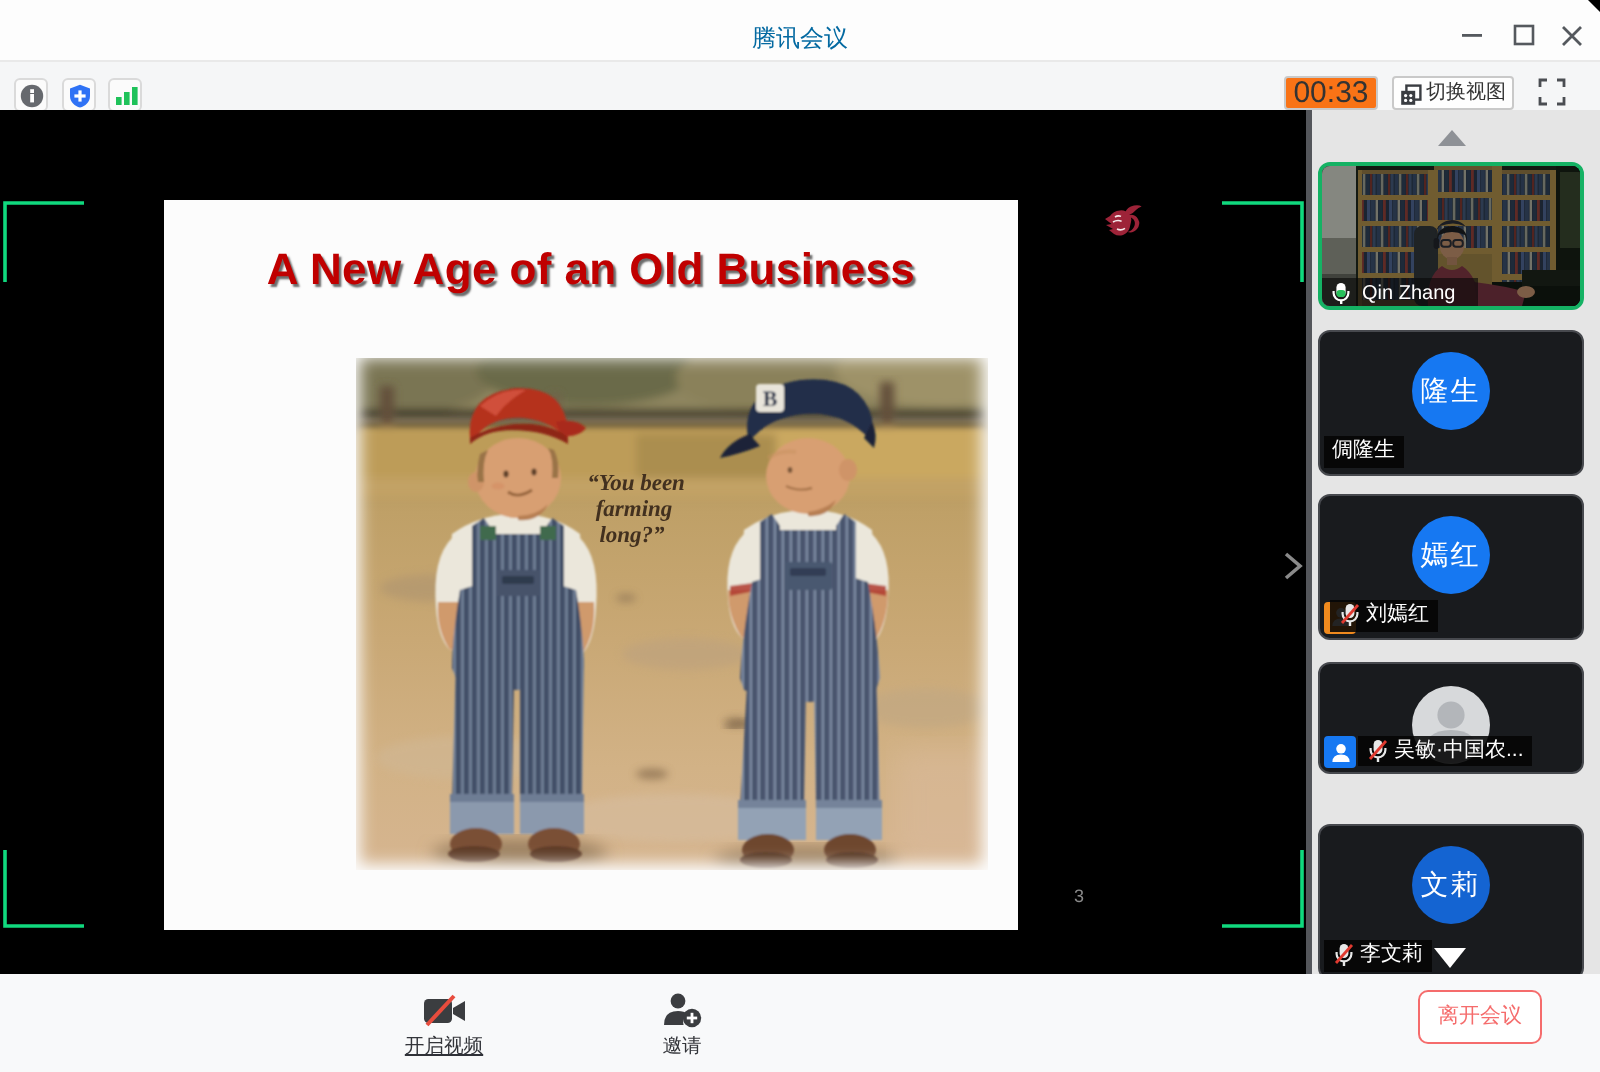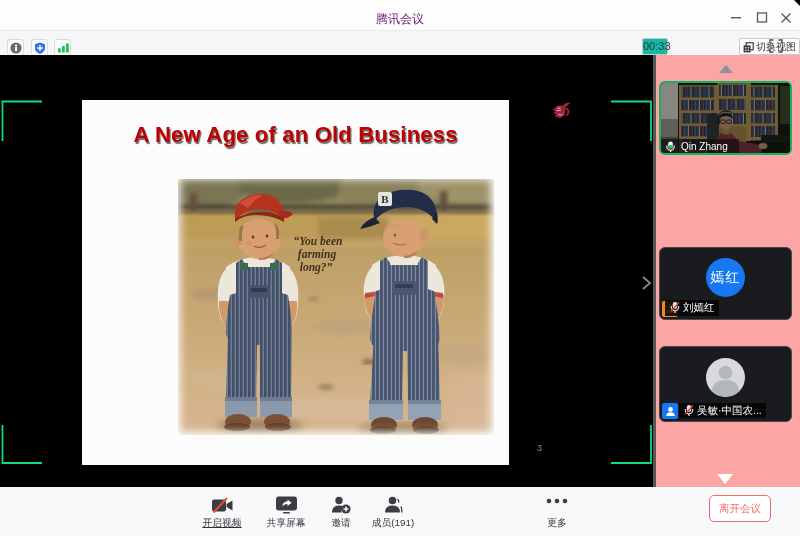--- a/index.html
+++ b/index.html
@@ -1,24 +1,24 @@
 <!DOCTYPE html>
 <html><head>
 <meta charset="utf-8">
 <style>
   * { margin:0; padding:0; box-sizing:border-box; }
   html,body { width:800px; height:536px; overflow:hidden; font-family:"Liberation Sans", sans-serif; }
   .titlebar { position:absolute; left:0; top:0; width:800px; height:30px; background:#fdfdfd; }
-  .title { position:absolute; left:0; top:4px; width:100%; text-align:center; line-height:30px; font-size:12px; color:#701a75; }
+  .title { position:absolute; left:0; top:4px; width:100%; text-align:center; line-height:30px; font-size:12px; color:#0369a1; }
   .winbtn { position:absolute; top:0; height:30px; }
   .toolbar2 { position:absolute; left:0; top:30px; width:800px; height:25px; background:#f5f6f7; border-top:1px solid #e9e9e9; }
   .ibox { position:absolute; top:7.5px; width:17px; height:17px; border:1px solid #dadada; border-radius:3px; background:#fbfbfb; }
   .main { position:absolute; left:0; top:55px; width:800px; height:432px; background:#000; }
   .slide { position:absolute; left:82px; top:45px; width:427px; height:365px; background:#fcfcfc; }
-  .sidebar { position:absolute; left:653px; top:0; width:147px; height:432px; background:#fca5a5; overflow:hidden;text-decoration:underline; }
+  .sidebar { position:absolute; left:653px; top:0; width:147px; height:432px; background:#e5e5e5; overflow:hidden;text-decoration:underline; }
   .sidebar::before { content:""; position:absolute; left:0; top:0; width:3px; height:432px; background:#54565b; }
   .tile { position:absolute; left:6px; width:132.5px; background:#191b1e; border:1px solid #47494e; border-radius:6px; overflow:hidden; }
   .avcirc { position:absolute; left:50%; top:10.5px; width:39px; height:39px; margin-left:-19.5px; border-radius:50%; background:#1678f2; color:#fff; font-size:14px; display:flex; align-items:center; justify-content:center; letter-spacing:1px;}
   .nametag { position:absolute; left:2px; bottom:3px; background:rgba(5,5,5,0.88); color:#fff; font-size:10.5px; line-height:15.5px; padding:0 4px; display:flex; align-items:center; }
   .badge { position:absolute; left:2px; bottom:2px; width:16px; height:16px; border-radius:2px; display:flex; align-items:center; justify-content:center; }
   .bracket { position:absolute; }
   .bottombar { position:absolute; left:0; top:487px; width:800px; height:49px; background:#f8f9fa; }
   .bbtn { position:absolute; top:0; text-align:center; color:#2f3138; }
   .bbtn .ic { height:27px; display:flex; align-items:flex-end; justify-content:center; }
   .bbtn .tx { font-size:9.8px; margin-top:3px; white-space:nowrap; color:#33353a; }
@@ -53,22 +53,22 @@
       <rect x="5.2" y="3.2" width="1.6" height="5.6" fill="#fff"></rect>
       <rect x="3.2" y="5.2" width="5.6" height="1.6" fill="#fff"></rect>
     </svg>
   <div class="ibox" style="left:54px"></div>
   <svg style="position:absolute;left:56.5px;top:10px" width="13" height="13" viewBox="0 0 13 13">
       <rect x="1" y="7.5" width="2.8" height="4" fill="#1fc25a"></rect>
       <rect x="5" y="5" width="2.8" height="6.5" fill="#1fc25a"></rect>
       <rect x="9" y="2.5" width="2.8" height="9" fill="#1fc25a"></rect>
     </svg>
 
-  <div style="position:absolute;left:642px;top:7px;width:26px;height:17px;border:1px solid #c9c9c9;border-radius:2px;background:#14b8a6;color:#333;font-size:11px;text-align:center;line-height:15px;">00:33</div>
-  <div style="position:absolute;left:696px;top:7px;width:61px;height:17px;border:1px solid #c9c9c9;border-radius:2px;background:#fefefe;color:#333;font-size:10px;line-height:15px;white-space:nowrap;margin-left:43px;">
+  <div style="position:absolute;left:642px;top:7px;width:47px;height:17px;border:1px solid #c9c9c9;border-radius:2px;background:#f97316;color:#333;font-size:15px;text-align:center;line-height:15px;">00:33</div>
+  <div style="position:absolute;left:696px;top:7px;width:61px;height:17px;border:1px solid #c9c9c9;border-radius:2px;background:#fefefe;color:#333;font-size:10px;line-height:15px;white-space:nowrap;">
     <svg style="position:absolute;left:3px;top:3px" width="11" height="11" viewBox="0 0 11 11">
         <rect x="3.2" y="0.8" width="7" height="7" fill="none" stroke="#3a3d42" stroke-width="1.2"></rect>
         <rect x="0.6" y="3.4" width="7" height="7" fill="#3a3d42"></rect>
         <circle cx="2.8" cy="5.8" r="0.8" fill="#fff"></circle>
         <circle cx="5.4" cy="5.8" r="0.8" fill="#fff"></circle>
         <circle cx="2.8" cy="8.2" r="0.8" fill="#fff"></circle>
         <circle cx="5.4" cy="8.2" r="0.8" fill="#fff"></circle>
       </svg>
     <span style="margin-left:16px">切换视图</span>
   </div>
@@ -379,41 +379,45 @@
         <g transform="translate(5,58)">
           <rect x="2.2" y="0.5" width="4.6" height="7" rx="2.3" fill="#fff"></rect>
           <rect x="2.2" y="4" width="4.6" height="3.5" rx="1.7" fill="#27c05a"></rect>
           <path d="M0.8 4.5 V5.5 A3.7 3.7 0 0 0 8.2 5.5 V4.5" stroke="#fff" stroke-width="1.1" fill="none"></path>
           <rect x="4" y="9" width="1.2" height="2" fill="#fff"></rect>
         </g>
         <text x="20" y="66.5" font-size="10" fill="#fff" font-family="Liberation Sans, sans-serif">Qin Zhang</text>
       </svg>
     </div>
 
+    <div class="tile" style="top:109.5px;height:73px;">
+      <div class="avcirc">隆生</div>
+      <div class="nametag">倜隆生</div>
+    </div>
 
     <div class="tile" style="top:191.5px;height:73px;">
       <div class="avcirc">嫣红</div>
       <div class="badge" style="background:#f08a1e">
         <svg width="11" height="11" viewBox="0 0 11 11">
             <circle cx="5.5" cy="3.4" r="2.4" fill="#fff"></circle>
             <path d="M1.2 10 Q1.2 6.2 5.5 6.2 Q9.8 6.2 9.8 10 Z" fill="#fff"></path>
           </svg>
       </div>
       <div class="nametag" style="left:5px;">
         <svg width="12" height="13" viewBox="0 0 12 13" style="margin-right:2px">
             <rect x="3.8" y="1" width="4.4" height="7" rx="2.2" fill="#e8e8e8"></rect>
             <path d="M2.3 5 V6 A3.7 3.7 0 0 0 9.7 6 V5" stroke="#e8e8e8" stroke-width="1.1" fill="none"></path>
             <rect x="5.4" y="10" width="1.2" height="2" fill="#e8e8e8"></rect>
             <path d="M2 10.5 L10 1.5" stroke="#e03a30" stroke-width="1.4"></path>
           </svg>
         刘嫣红
       </div>
     </div>
 
-    <div class="tile" style="top:291px;height:76px;">
+    <div class="tile" style="top:276px;height:56px;">
       <div class="avcirc" style="background:#d7d9db;overflow:hidden;">
         <svg width="39" height="39" viewBox="0 0 39 39">
             <circle cx="19.5" cy="14.5" r="6.8" fill="#b3b6ba"></circle>
             <path d="M6 34 Q6 22 19.5 22 Q33 22 33 34 Q26 38.5 19.5 38.5 Q13 38.5 6 34 Z" fill="#b3b6ba"></path>
           </svg>
       </div>
       <div class="badge" style="background:#1678f2">
         <svg width="11" height="11" viewBox="0 0 11 11">
             <circle cx="5.5" cy="3.4" r="2.4" fill="#fff"></circle>
             <path d="M1.2 10 Q1.2 6.2 5.5 6.2 Q9.8 6.2 9.8 10 Z" fill="#fff"></path>
@@ -423,79 +427,61 @@
         <svg width="12" height="13" viewBox="0 0 12 13" style="margin-right:2px">
             <rect x="3.8" y="1" width="4.4" height="7" rx="2.2" fill="#e8e8e8"></rect>
             <path d="M2.3 5 V6 A3.7 3.7 0 0 0 9.7 6 V5" stroke="#e8e8e8" stroke-width="1.1" fill="none"></path>
             <rect x="5.4" y="10" width="1.2" height="2" fill="#e8e8e8"></rect>
             <path d="M2 10.5 L10 1.5" stroke="#e03a30" stroke-width="1.4"></path>
           </svg>
         吴敏·中国农...
       </div>
     </div>
 
+    <div class="tile" style="top:356.5px;height:78px;">
+      <div class="avcirc" style="background:#1464d2;">文莉</div>
+      <div class="nametag">
+        <svg width="12" height="13" viewBox="0 0 12 13" style="margin-right:2px">
+            <rect x="3.8" y="1" width="4.4" height="7" rx="2.2" fill="#e8e8e8"></rect>
+            <path d="M2.3 5 V6 A3.7 3.7 0 0 0 9.7 6 V5" stroke="#e8e8e8" stroke-width="1.1" fill="none"></path>
+            <rect x="5.4" y="10" width="1.2" height="2" fill="#e8e8e8"></rect>
+            <path d="M2 10.5 L10 1.5" stroke="#e03a30" stroke-width="1.4"></path>
+          </svg>
+        李文莉
+      </div>
+    </div>
     <div style="position:absolute;left:64px;top:419px;width:0;height:0;border-left:8px solid transparent;border-right:8px solid transparent;border-top:10px solid #fff;"></div>
   </div>
 </div>
 
 <div class="bottombar">
 
 
   <div class="bbtn" style="left:192px;width:60px;text-decoration:underline;">
     <div class="ic">
       <svg width="23" height="17" viewBox="0 0 23 17">
         <rect x="1" y="2.5" width="14" height="12" rx="2.2" fill="#3b3d40"></rect>
         <path d="M15.5 7 L21.5 3.5 V13.5 L15.5 10 Z" fill="#3b3d40"></path>
         <path d="M2.5 15.5 L16 1" stroke="#e84c3d" stroke-width="2"></path>
       </svg>
     </div>
     <div class="tx">开启视频</div>
   </div>
 
-  <div class="bbtn" style="left:256px;width:60px;">
-    <div class="ic">
-      <svg width="23" height="19" viewBox="0 0 23 19">
-        <rect x="1" y="1.5" width="21" height="14" rx="2.4" fill="#3b3d40"></rect>
-        <path d="M7.5 11.5 C7.5 8 9.5 6.5 12.5 6.5 L12.5 4.5 L16.5 7.8 L12.5 11 L12.5 9 C10 9 8.5 10 7.5 11.5 Z" fill="#fff"></path>
-        <rect x="8" y="17" width="7" height="1.6" rx="0.8" fill="#3b3d40"></rect>
-      </svg>
-    </div>
-    <div class="tx">共享屏幕</div>
-  </div>
 
   <div class="bbtn" style="left:316px;width:50px;">
     <div class="ic">
       <svg width="20" height="18" viewBox="0 0 20 18">
         <circle cx="8" cy="4.5" r="3.7" fill="#3b3d40"></circle>
         <path d="M1 16.5 Q1 9.5 8 9.5 Q11 9.5 12.8 10.8 Q10.5 12.5 10.5 15 L10.8 16.5 Z" fill="#3b3d40"></path>
         <circle cx="15" cy="13" r="4.6" fill="#3b3d40"></circle>
         <rect x="12.4" y="12.3" width="5.2" height="1.4" fill="#fff"></rect>
         <rect x="14.3" y="10.4" width="1.4" height="5.2" fill="#fff"></rect>
       </svg>
     </div>
     <div class="tx">邀请</div>
   </div>
 
-  <div class="bbtn" style="left:362px;width:62px;">
-    <div class="ic">
-      <svg width="20" height="18" viewBox="0 0 20 18">
-        <circle cx="9.5" cy="4.5" r="3.8" fill="#3b3d40"></circle>
-        <path d="M2 16.5 Q2 9.5 9.5 9.5 Q17 9.5 17 16.5 Z" fill="#3b3d40"></path>
-        <path d="M14.5 3 Q16 4.5 15.8 6.5 M18 10.5 Q19 13 18.8 16.5" stroke="#3b3d40" stroke-width="1.3" fill="none"></path>
-      </svg>
-    </div>
-    <div class="tx">成员(191)</div>
-  </div>
-
-
-
-  <div class="bbtn" style="left:532px;width:50px;">
-    <div class="ic" style="align-items:center;">
-      <svg width="22" height="8" viewBox="0 0 22 8">
-        <circle cx="3" cy="4" r="2.3" fill="#3b3d40"></circle>
-        <circle cx="11" cy="4" r="2.3" fill="#3b3d40"></circle>
-        <circle cx="19" cy="4" r="2.3" fill="#3b3d40"></circle>
-      </svg>
-    </div>
-    <div class="tx">更多</div>
-  </div>
+
+
+
   <div class="leavebtn">离开会议</div>
 </div>
 
 </body></html>

